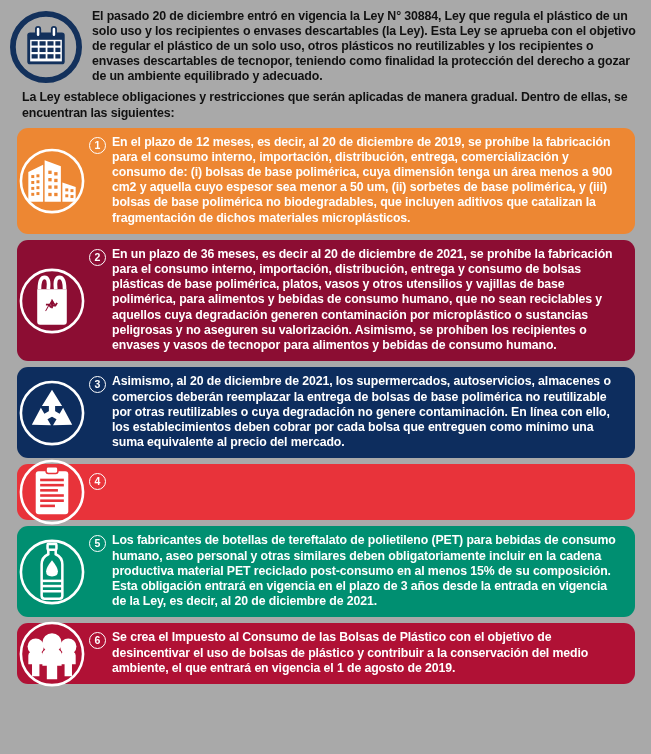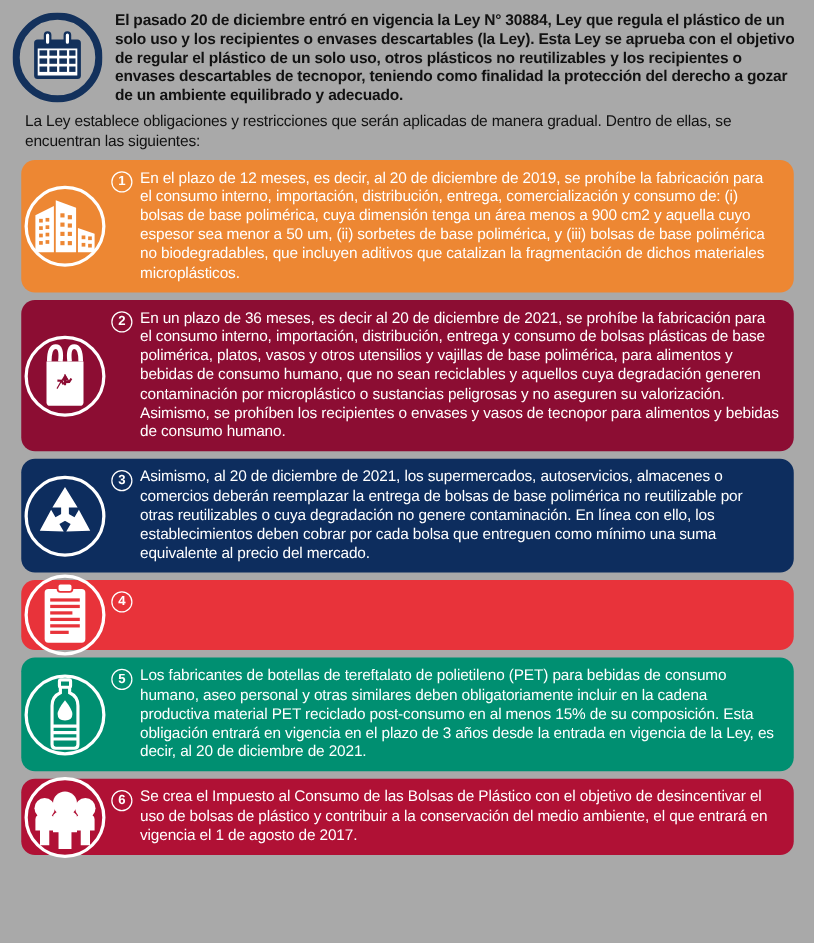--- a/index.html
+++ b/index.html
@@ -13,21 +13,21 @@
   .page {
     position: relative;
     width: 651px;
     height: 754px;
     background: #a9a9a9;
   }
 
   
   .header {
     display: flex;
-    align-items: flex-start;
+    align-items: center;
     padding: 8px 14px 0 10px;
   }
   .header-icon {
     flex: 0 0 auto;
     width: 72px;
     height: 72px;
     margin-right: 10px;
     margin-top: 2px;
   }
   .header-text {
@@ -36,23 +36,24 @@
     line-height: 15.1px;
     color: #111111;
     font-weight: bold;
     padding-top: 1px;
     letter-spacing: -0.15px;
   }
   .intro {
     font-size: 12.4px;
     line-height: 15.1px;
     color: #111111;
-    font-weight: normal;
-    padding: 6px 14px 0 20px;
+    font-weight: bold;
+    padding: 6px 14px 0 1px;
     letter-spacing: -0.15px;
+    margin-left: 21px;
   }
 
   
   .cards {
     position: relative;
     margin-top: 7px;
   }
   .card {
     position: relative;
     margin: 0 16px 6px 17px;
@@ -84,20 +85,21 @@
     line-height: 14px;
     text-align: center;
     z-index: 5;
   }
   .card-text {
     margin: 7px 12px 8px 95px;
     font-size: 12.3px;
     line-height: 15.2px;
     color: #ffffff;
     letter-spacing: -0.1px;
+    font-weight: bold;
   }
 </style>
 </head>
 <body>
 
 <div class="page">
 
   <div class="header">
     <div class="header-icon">
       <svg viewBox="0 0 100 100" width="72" height="72">
@@ -244,17 +246,17 @@
             <circle cx="28" cy="40" r="11"></circle>
             <path d="M18,52 Q18,46 28,46 Q38,46 38,52 L38,64 L33,64 L33,80 L23,80 L23,64 L18,64 Z"></path>
             <circle cx="72" cy="40" r="11"></circle>
             <path d="M62,52 Q62,46 72,46 Q82,46 82,52 L82,64 L77,64 L77,80 L67,80 L67,64 L62,64 Z"></path>
             <circle cx="50" cy="35" r="13"></circle>
             <path d="M37,50 Q37,43 50,43 Q63,43 63,50 L63,66 L57,66 L57,84 L43,84 L43,66 L37,66 Z"></path>
           </g>
         </svg>
       </div>
       <div class="card-badge">6</div>
-      <div class="card-text">Se crea el Impuesto al Consumo de las Bolsas de Plástico con el objetivo de desincentivar el uso de bolsas de plástico y contribuir a la conservación del medio ambiente, el que entrará en vigencia el 1 de agosto de 2017.</div>
+      <div class="card-text">Se crea el Impuesto al Consumo de las Bolsas de Plástico con el objetivo de desincentivar el uso de bolsas de plástico y contribuir a la conservación del medio ambiente, el que entrará en vigencia el 1 de agosto de 2019.</div>
     </div>
 
   </div>
 </div>
 
 </body></html>

